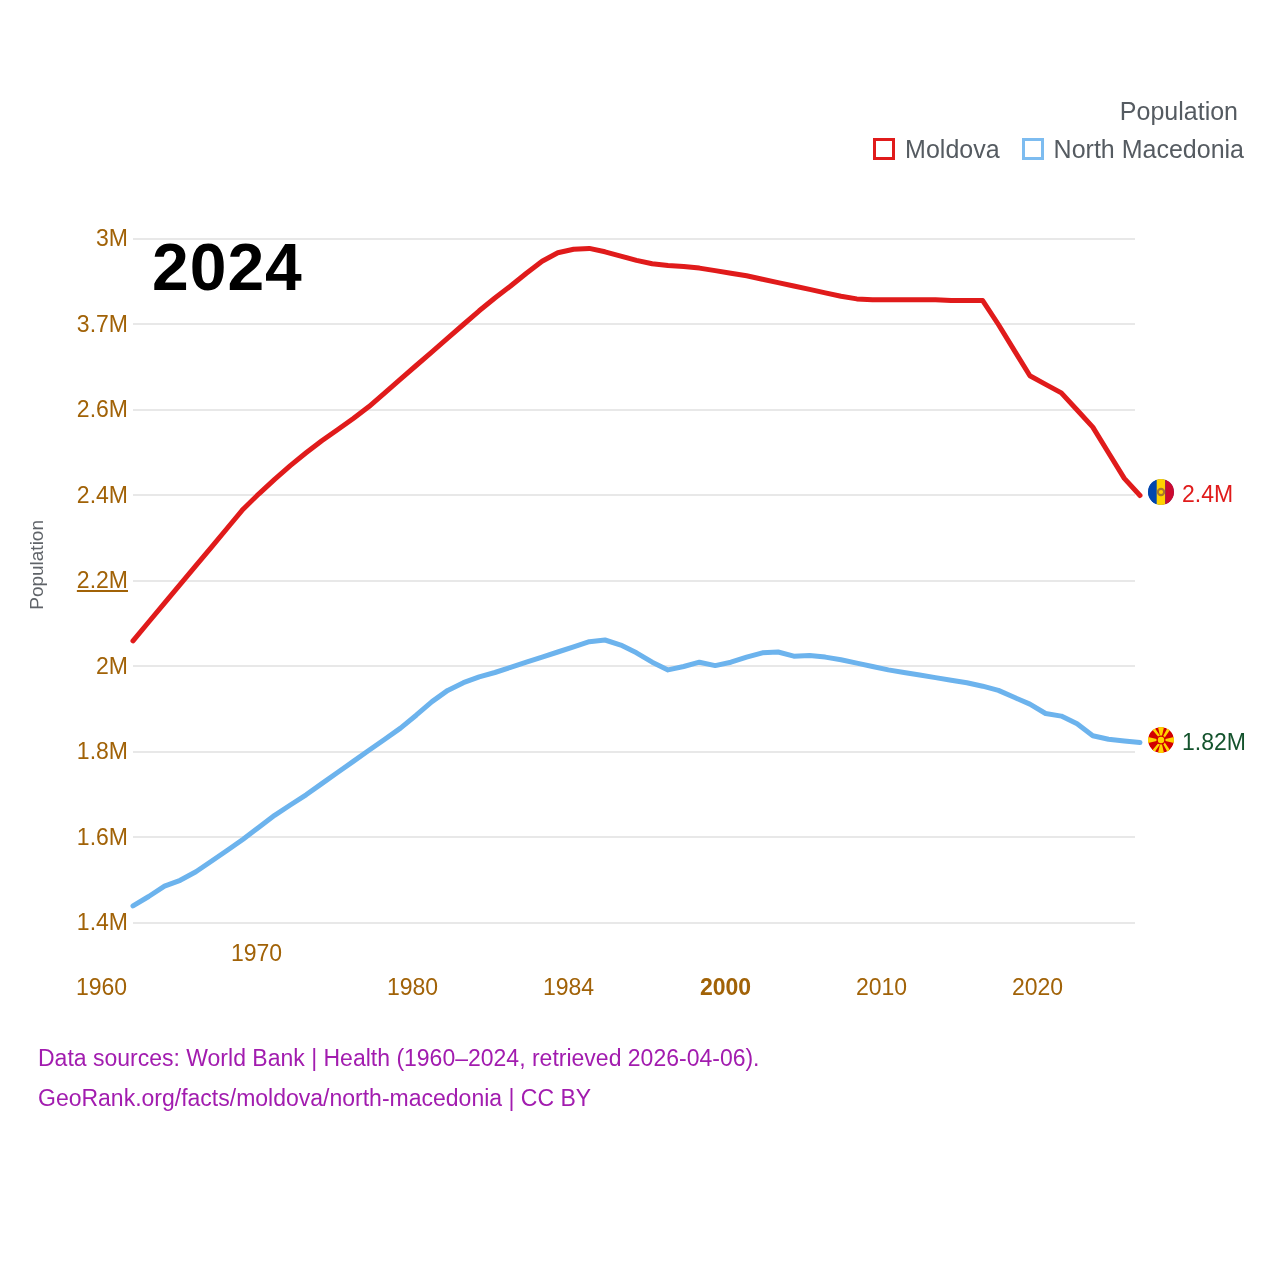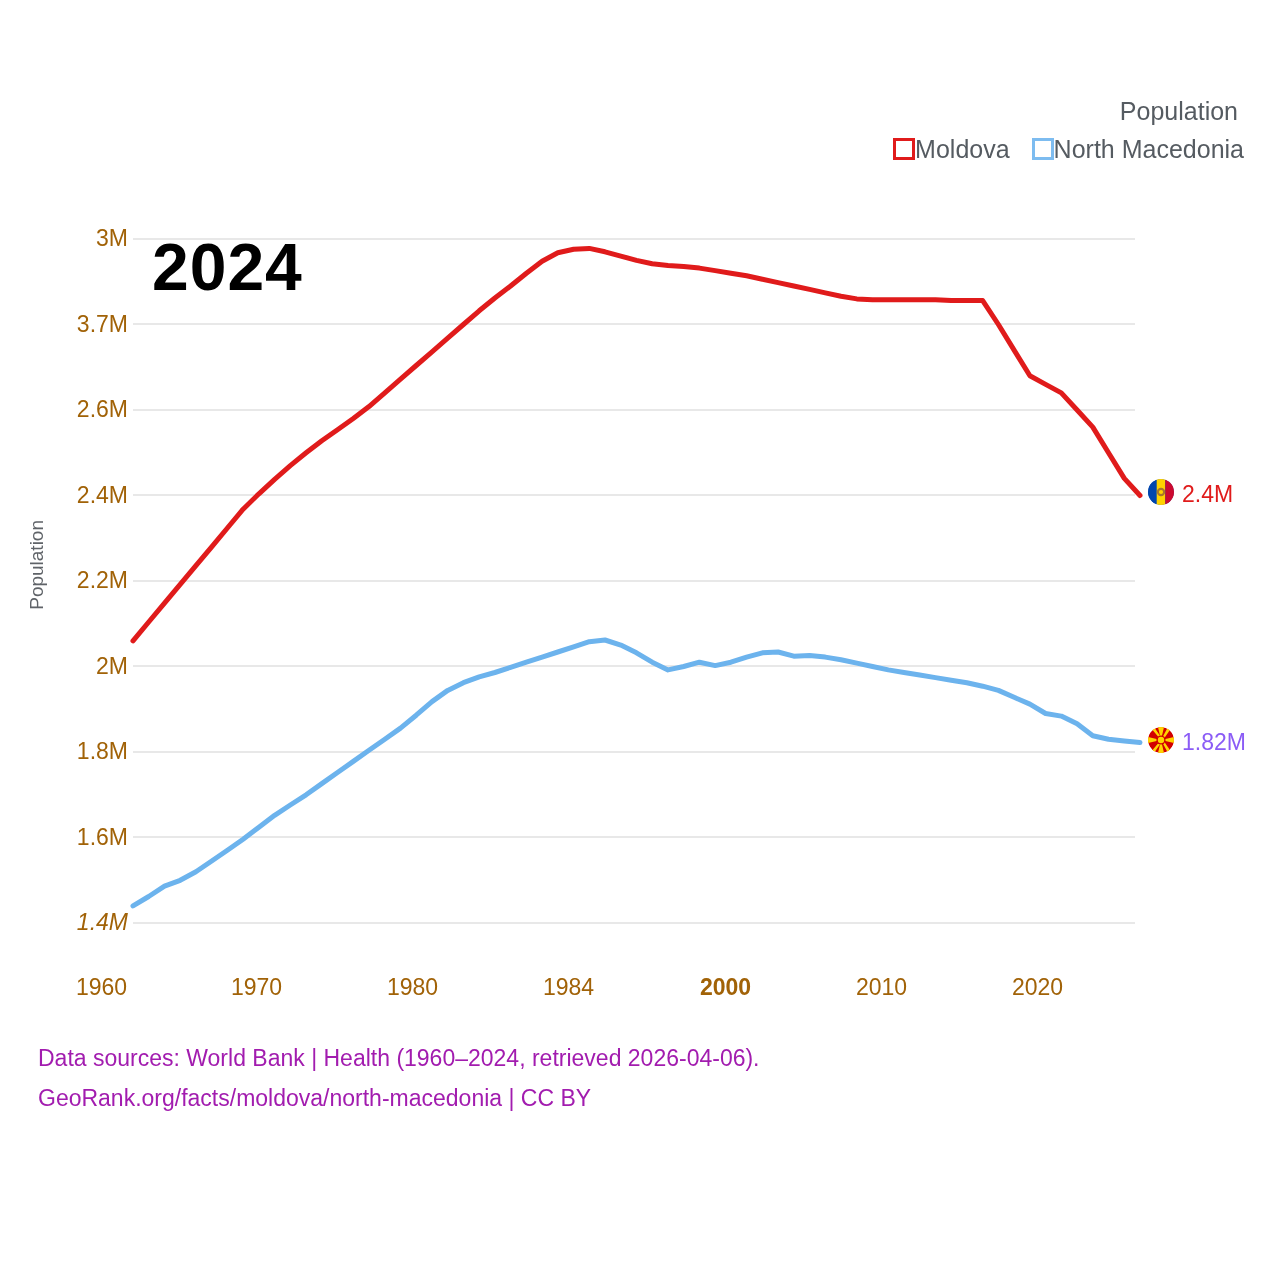--- a/index.html
+++ b/index.html
@@ -38,20 +38,21 @@
     display: flex;
     flex-direction: row;
     align-items: center;
     justify-content: flex-end;
     gap: 22px;
   }
   .legend-item {
     display: flex;
     flex-direction: row;
     align-items: center;
+    gap: 10px;
   }
   .legend-swatch {
     width: 22px;
     height: 22px;
     border: 3px solid #e01b1b;
     background: #ffffff;
     box-sizing: border-box;
   }
   .legend-label {
     font-size: 25px;
@@ -92,21 +93,21 @@
   }
   .ytick { text-align: right; }
   .xtick { text-align: left; }
   
   .end-label {
     position: absolute;
     font-size: 23px;
     white-space: nowrap;
   }
   .end-label.moldova { color: #e01b1b; }
-  .end-label.macedonia { color: #8b5cf6; }
+  .end-label.macedonia { color: #14532d; }
   .flag-dot {
     position: absolute;
     width: 26px;
     height: 26px;
     border-radius: 50%;
     overflow: hidden;
   }
   
   .footer {
     position: absolute;
@@ -154,28 +155,28 @@
       <line x1="133" y1="923" x2="1135" y2="923" stroke="#e8e8e8" stroke-width="2"></line>
     </g>
     <polyline id="series-moldova" fill="none" stroke="#e01b1b" stroke-width="5" stroke-linejoin="round" stroke-linecap="round" points="133.0,640.9 148.7,622.0 164.5,603.2 180.2,584.4 195.9,565.6 211.7,546.8 227.4,528.0 243.1,509.2 258.9,493.8 274.6,479.3 290.3,465.6 306.1,452.8 321.8,440.8 337.5,429.7 353.3,418.5 369.0,406.6 384.8,392.9 400.5,379.2 416.2,365.5 432.0,351.9 447.7,338.2 463.4,324.5 479.2,310.8 494.9,298.0 510.6,286.0 526.4,273.2 542.1,261.2 557.8,252.7 573.6,249.3 589.3,248.4 605.0,251.8 620.8,256.1 636.5,260.4 652.2,263.8 668.0,265.5 683.7,266.4 699.4,268.1 715.2,270.6 730.9,273.2 746.6,275.8 762.4,279.2 778.1,282.6 793.8,286.0 809.6,289.4 825.3,292.9 841.0,296.3 856.8,298.9 872.5,299.7 888.3,299.7 904.0,299.7 919.7,299.7 935.5,299.7 951.2,300.6 966.9,300.6 982.7,300.6 998.4,324.5 1014.1,350.1 1029.9,375.8 1045.6,384.4 1061.3,392.9 1077.1,410.0 1092.8,427.1 1108.5,452.8 1124.3,478.4 1140.0,495.5"></polyline>
     <polyline id="series-macedonia" fill="none" stroke="#6cb3ed" stroke-width="5" stroke-linejoin="round" stroke-linecap="round" points="133.0,905.9 148.7,896.5 164.5,886.2 180.2,880.3 195.9,871.7 211.7,861.0 227.4,850.3 243.1,839.2 258.9,827.2 274.6,815.3 290.3,805.0 306.1,794.8 321.8,783.6 337.5,772.5 353.3,761.4 369.0,750.3 384.8,739.2 400.5,728.1 416.2,715.2 432.0,701.6 447.7,690.4 463.4,682.7 479.2,676.8 494.9,672.5 510.6,667.4 526.4,662.2 542.1,657.1 557.8,652.0 573.6,646.8 589.3,641.7 605.0,640.0 620.8,645.1 636.5,652.8 652.2,662.2 668.0,669.9 683.7,666.5 699.4,662.2 715.2,665.6 730.9,662.2 746.6,657.1 762.4,652.8 778.1,652.0 793.8,656.2 809.6,655.4 825.3,657.1 841.0,659.7 856.8,663.1 872.5,666.5 888.3,669.9 904.0,672.5 919.7,675.0 935.5,677.6 951.2,680.2 966.9,682.7 982.7,686.2 998.4,690.4 1014.1,697.3 1029.9,704.1 1045.6,713.5 1061.3,716.1 1077.1,723.8 1092.8,735.8 1108.5,739.2 1124.3,740.9 1140.0,742.6"></polyline>
   </svg>
 
   <div class="tick ytick" style="left:28px;top:225px;width:100px;">3M</div>
   <div class="tick ytick" style="left:28px;top:311px;width:100px;">3.7M</div>
   <div class="tick ytick" style="left:28px;top:396px;width:100px;">2.6M</div>
   <div class="tick ytick" style="left:28px;top:482px;width:100px;">2.4M</div>
-  <div class="tick ytick" style="left:28px;top:567px;width:100px;">2.2M</div>
+  <div class="tick ytick" style="left:28px;top:567px;width:100px;text-decoration:underline;">2.2M</div>
   <div class="tick ytick" style="left:28px;top:653px;width:100px;">2M</div>
   <div class="tick ytick" style="left:28px;top:738px;width:100px;">1.8M</div>
   <div class="tick ytick" style="left:28px;top:824px;width:100px;">1.6M</div>
-  <div class="tick ytick" style="left:28px;top:909px;width:100px;font-style:italic;">1.4M</div>
+  <div class="tick ytick" style="left:28px;top:909px;width:100px;">1.4M</div>
 
   <div class="tick xtick" style="left:76px;top:974px;width:120px;">1960</div>
-  <div class="tick xtick" style="left:231px;top:974px;width:120px;">1970</div>
+  <div class="tick xtick" style="left:231px;top:940px;width:120px;">1970</div>
   <div class="tick xtick" style="left:387px;top:974px;width:120px;">1980</div>
   <div class="tick xtick" style="left:543px;top:974px;width:120px;">1984</div>
   <div class="tick xtick" style="left:700px;top:974px;width:120px;font-weight:bold;">2000</div>
   <div class="tick xtick" style="left:856px;top:974px;width:120px;">2010</div>
   <div class="tick xtick" style="left:1012px;top:974px;width:120px;">2020</div>
 
   <div class="flag-dot" style="left:1148px;top:479px;">
     <svg width="26" height="26" viewBox="0 0 26 26">
       <circle cx="13" cy="13" r="13" fill="#0046ae"></circle>
       <rect x="0" y="0" width="8.7" height="26" fill="#0046ae"></rect>

